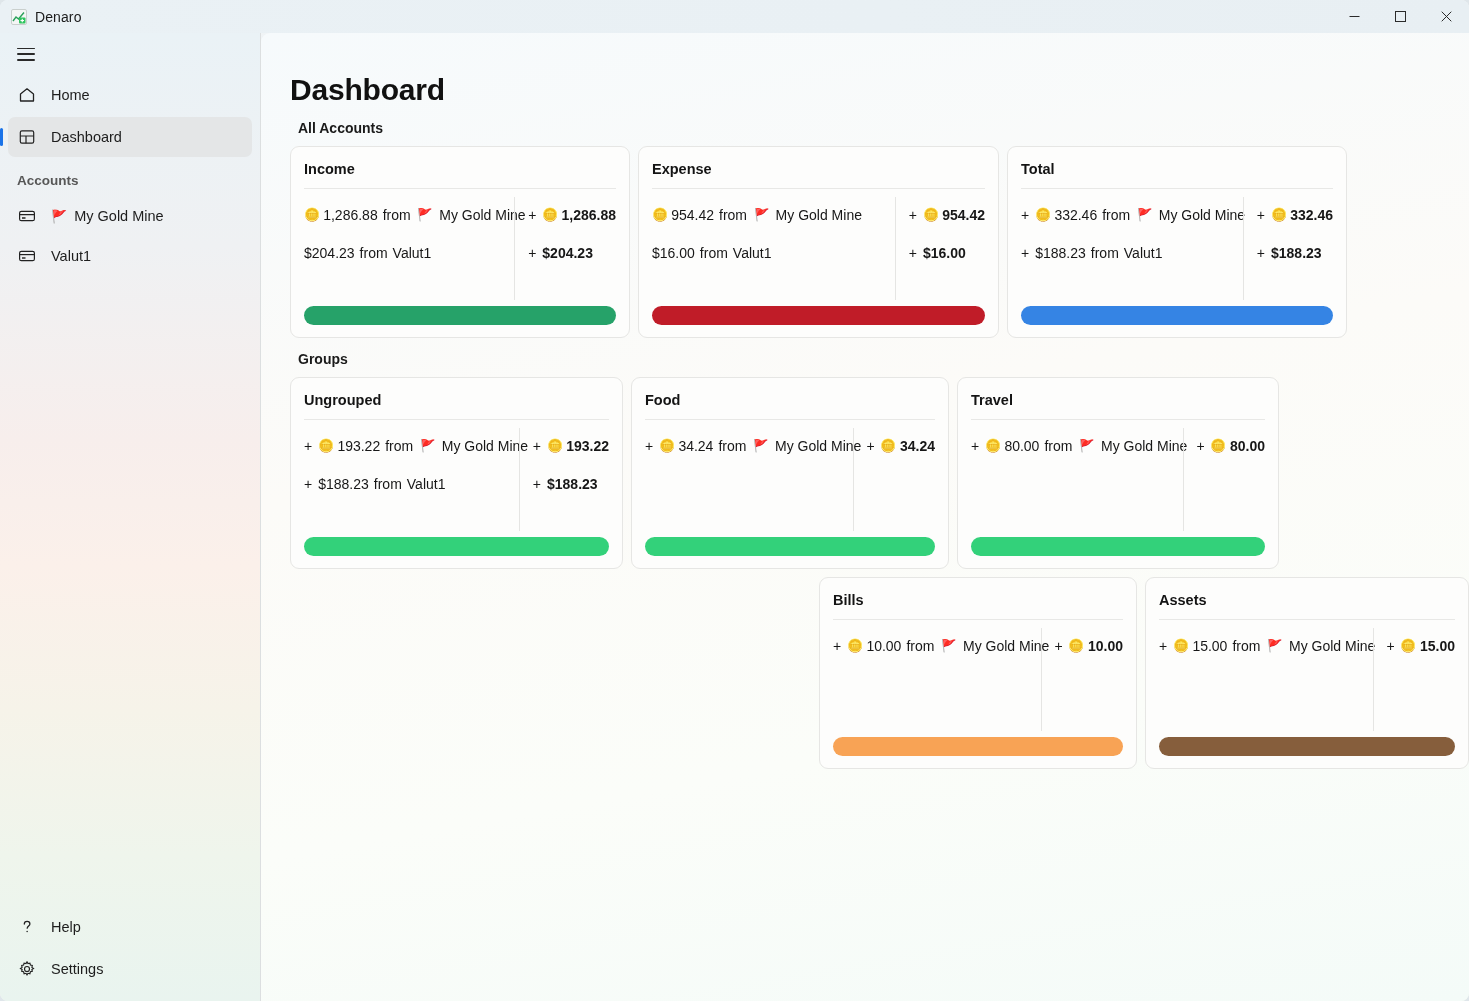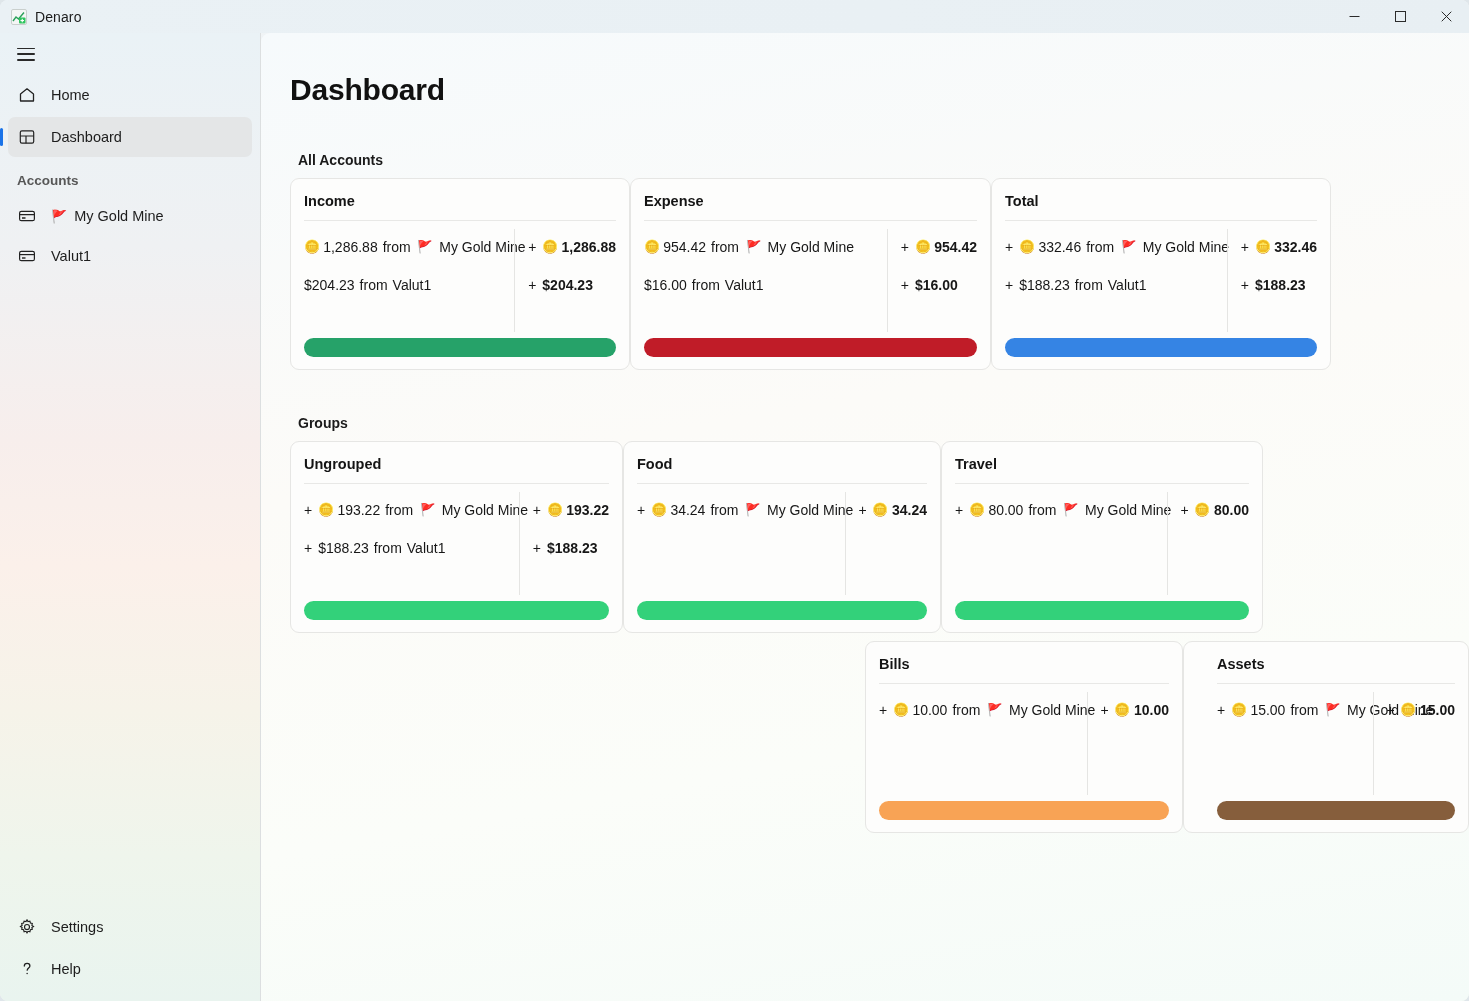--- a/index.html
+++ b/index.html
@@ -95,23 +95,23 @@
 
   
   .main {
     flex: 1; min-width: 0;
     background: linear-gradient(170deg,#f6fafc 0%, #fcfbf8 40%, #fbfdf9 70%, #f4fbf8 100%);
     border-top-left-radius: 9px;
     padding: 40px 0 0 29px;
     overflow: hidden;
   }
   .page-title { font-size: 30px; font-weight: 700; color: #111; letter-spacing: -.2px; }
-  .sec-title { font-size: 14px; font-weight: 700; color: #1a1a1a; margin: 45px 0 10px 8px; }
-
-  .cards-row { display: flex; flex-wrap: wrap; }
+  .sec-title { font-size: 14px; font-weight: 700; color: #1a1a1a; margin: 13px 0 10px 8px; }
+
+  .cards-row { display: flex; gap: 8px; flex-wrap: wrap; }
 
   .card {
     background: #fdfdfc;
     border: 1px solid #e6e6e4;
     border-radius: 9px;
     padding: 0;
     display: flex; flex-direction: column;
   }
   .card-title { font-size: 14.5px; font-weight: 600; color: #141414; padding: 14px 13px 11px 13px; }
   .card-sep { height:1px; background:#e8e8e6; margin: 0 13px; }
@@ -133,21 +133,21 @@
   
   .c-income  { width: 340px; }
   .c-expense { width: 361px; }
   .c-total   { width: 340px; }
   .acc-card  { height: 192px; }
 
   .g-ungrouped { width: 333px; }
   .g-food      { width: 318px; }
   .g-travel    { width: 322px; }
   .g-bills     { width: 318px; }
-  .g-assets    { width: 286px; padding-left: 20px; }
+  .g-assets    { width: 324px; }
   .grp-card    { height: 192px; }
 
   .row2 { margin-top: 8px; justify-content: flex-end; }
 </style>
 </head>
 <body>
 
 <div id="app">
 
   <div class="titlebar">
@@ -239,36 +239,36 @@
           </svg>
         </span>
         <span class="lbl">Valut1</span>
       </div>
 
       <div class="sb-spacer"></div>
 
       <div class="sb-bottom">
         <div class="nav-item">
           <span class="ic">
+            <svg width="18" height="18" viewBox="0 0 18 18" fill="none" stroke="#222" stroke-width="1.3" stroke-linecap="round">
+              <path d="M6.3 6.1c0-1.6 1.3-2.7 2.8-2.7 1.6 0 2.8 1.1 2.8 2.6 0 1.9-2.5 2.2-2.7 4.2"></path>
+              <circle cx="9.1" cy="13.6" r="0.75" fill="#222" stroke="none"></circle>
+            </svg>
+          </span>
+          <span class="lbl">Help</span>
+        </div>
+        <div class="nav-item">
+          <span class="ic">
             <svg width="18" height="18" viewBox="0 0 18 18" fill="none" stroke="#222" stroke-width="1.15">
               <circle cx="9" cy="9" r="2.5"></circle>
               <path d="M9 1.9l1 1.6 1.9-.4.5 1.9 1.9.5-.4 1.9 1.6 1-1.6 1 .4 1.9-1.9.5-.5 1.9-1.9-.4-1 1.6-1-1.6-1.9.4-.5-1.9-1.9-.5.4-1.9-1.6-1 1.6-1-.4-1.9 1.9-.5.5-1.9 1.9.4z"></path>
             </svg>
           </span>
           <span class="lbl">Settings</span>
         </div>
-        <div class="nav-item">
-          <span class="ic">
-            <svg width="18" height="18" viewBox="0 0 18 18" fill="none" stroke="#222" stroke-width="1.3" stroke-linecap="round">
-              <path d="M6.3 6.1c0-1.6 1.3-2.7 2.8-2.7 1.6 0 2.8 1.1 2.8 2.6 0 1.9-2.5 2.2-2.7 4.2"></path>
-              <circle cx="9.1" cy="13.6" r="0.75" fill="#222" stroke="none"></circle>
-            </svg>
-          </span>
-          <span class="lbl">Help</span>
-        </div>
       </div>
     </div>
 
     <div class="main">
 
       <div class="page-title">Dashboard</div>
 
       <div class="sec-title">All Accounts</div>
 
       <div class="cards-row">

